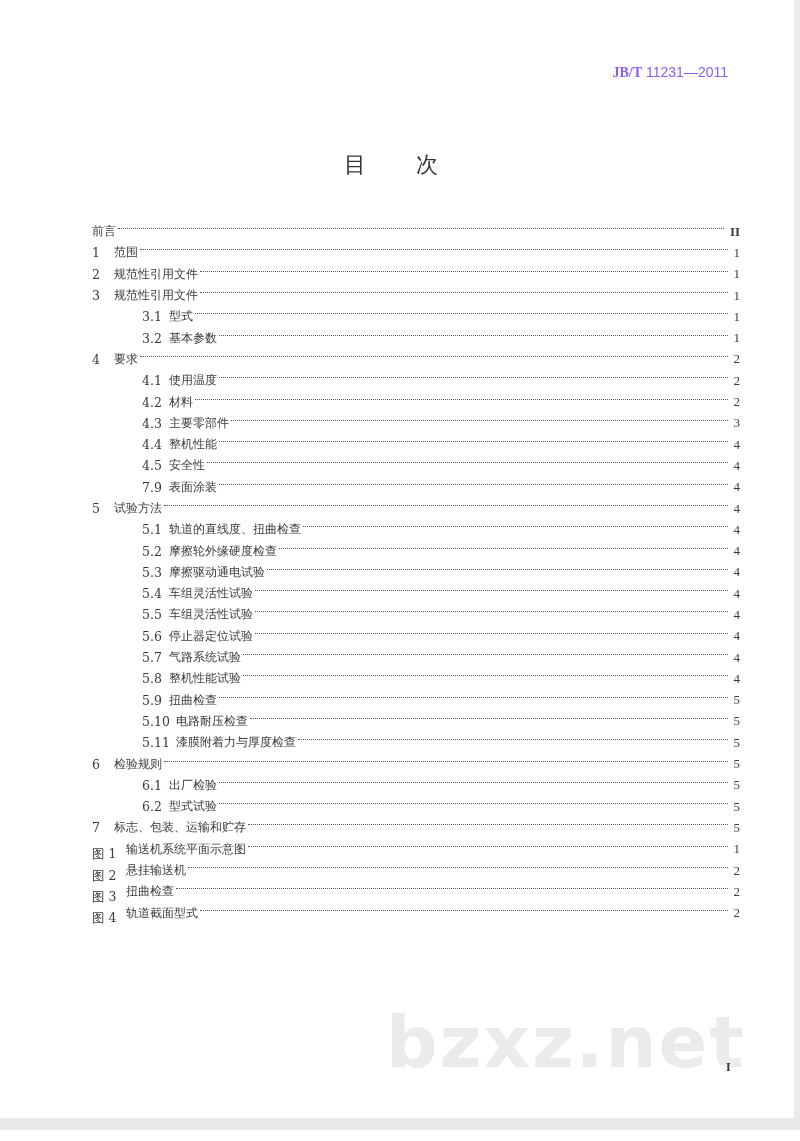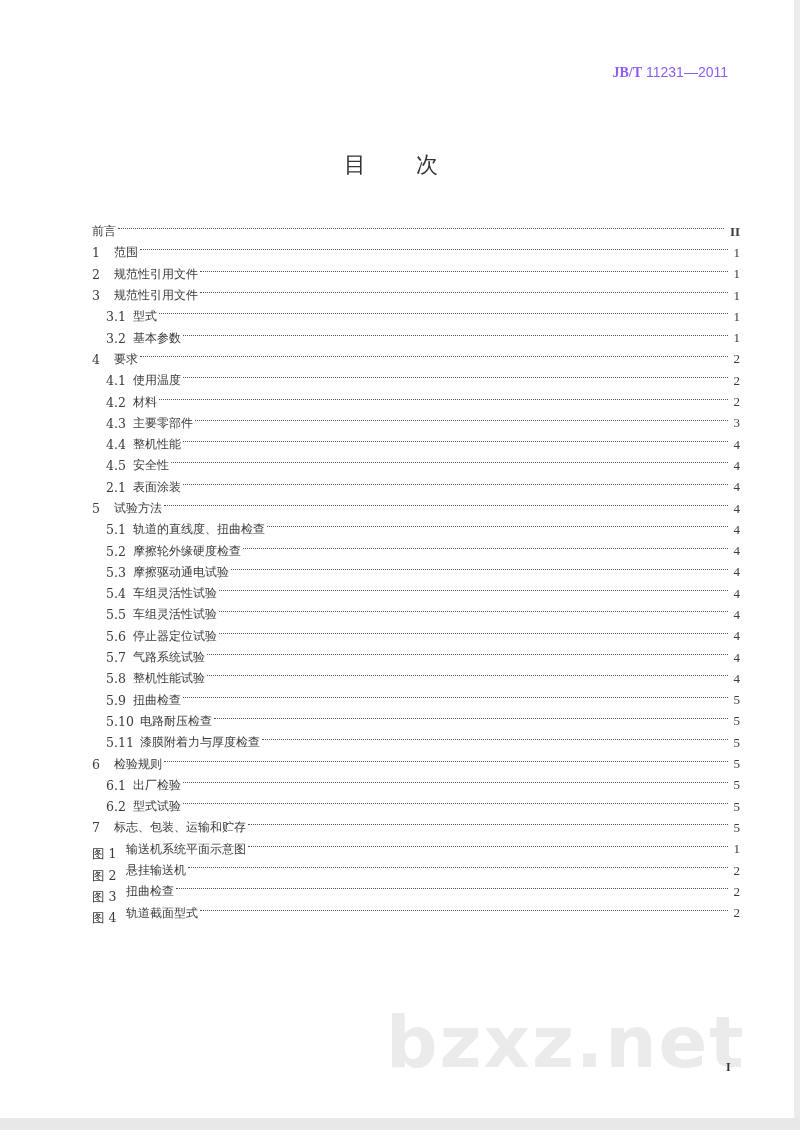--- a/index.html
+++ b/index.html
@@ -19,21 +19,21 @@
       font-family: "DejaVu Sans", sans-serif; font-size: 22px; color: #333; letter-spacing: 50px;
       padding-left: 32px; box-sizing: border-box;
     }
     .toc { position: absolute; left: 92px; top: 221px; width: 648px; }
     .toc-row {
       display: flex; align-items: center; height: 21.3px; font-size: 12.5px; color: #3a3a3a;
     }
     .toc-row.lvl2 { padding-left: 14px; }
     .toc-num { display: inline-block; flex: none; }
     .lvl1 .toc-num { width: 22px; }
-    .lvl2 .toc-num { width: 27px; }
+    .lvl2 .toc-num { width: 27px; margin-left: 36px; }
     .lvl2 .toc-num.wide { width: 34px; }
     .fig .toc-num { width: 34px; margin-top: 11px; }
     .toc-label { flex: none; white-space: nowrap; font-family: "DejaVu Sans", sans-serif; font-size: 12px; }
     .toc-dots {
       flex: 1 1 auto; margin: 0 2px; border-bottom: 1.5px dotted #555; height: 0; transform: translateY(-3px);
     }
     .toc-page { flex: none; width: 10px; text-align: right; font-family: "Liberation Serif", serif; font-size: 13px; }
     .toc-page.roman { font-weight: bold; width: 14px; }
     .watermark {
       position: absolute; left: 386px; top: 1000px;
@@ -123,21 +123,21 @@
       <span class="toc-dots"></span>
       <span class="toc-page">4</span>
     </div>
     <div class="toc-row lvl2">
       <span class="toc-num">4.5</span>
       <span class="toc-label">安全性</span>
       <span class="toc-dots"></span>
       <span class="toc-page">4</span>
     </div>
     <div class="toc-row lvl2">
-      <span class="toc-num">2.1</span>
+      <span class="toc-num">7.9</span>
       <span class="toc-label">表面涂装</span>
       <span class="toc-dots"></span>
       <span class="toc-page">4</span>
     </div>
     <div class="toc-row lvl1">
       <span class="toc-num">5</span>
       <span class="toc-label">试验方法</span>
       <span class="toc-dots"></span>
       <span class="toc-page">4</span>
     </div>

